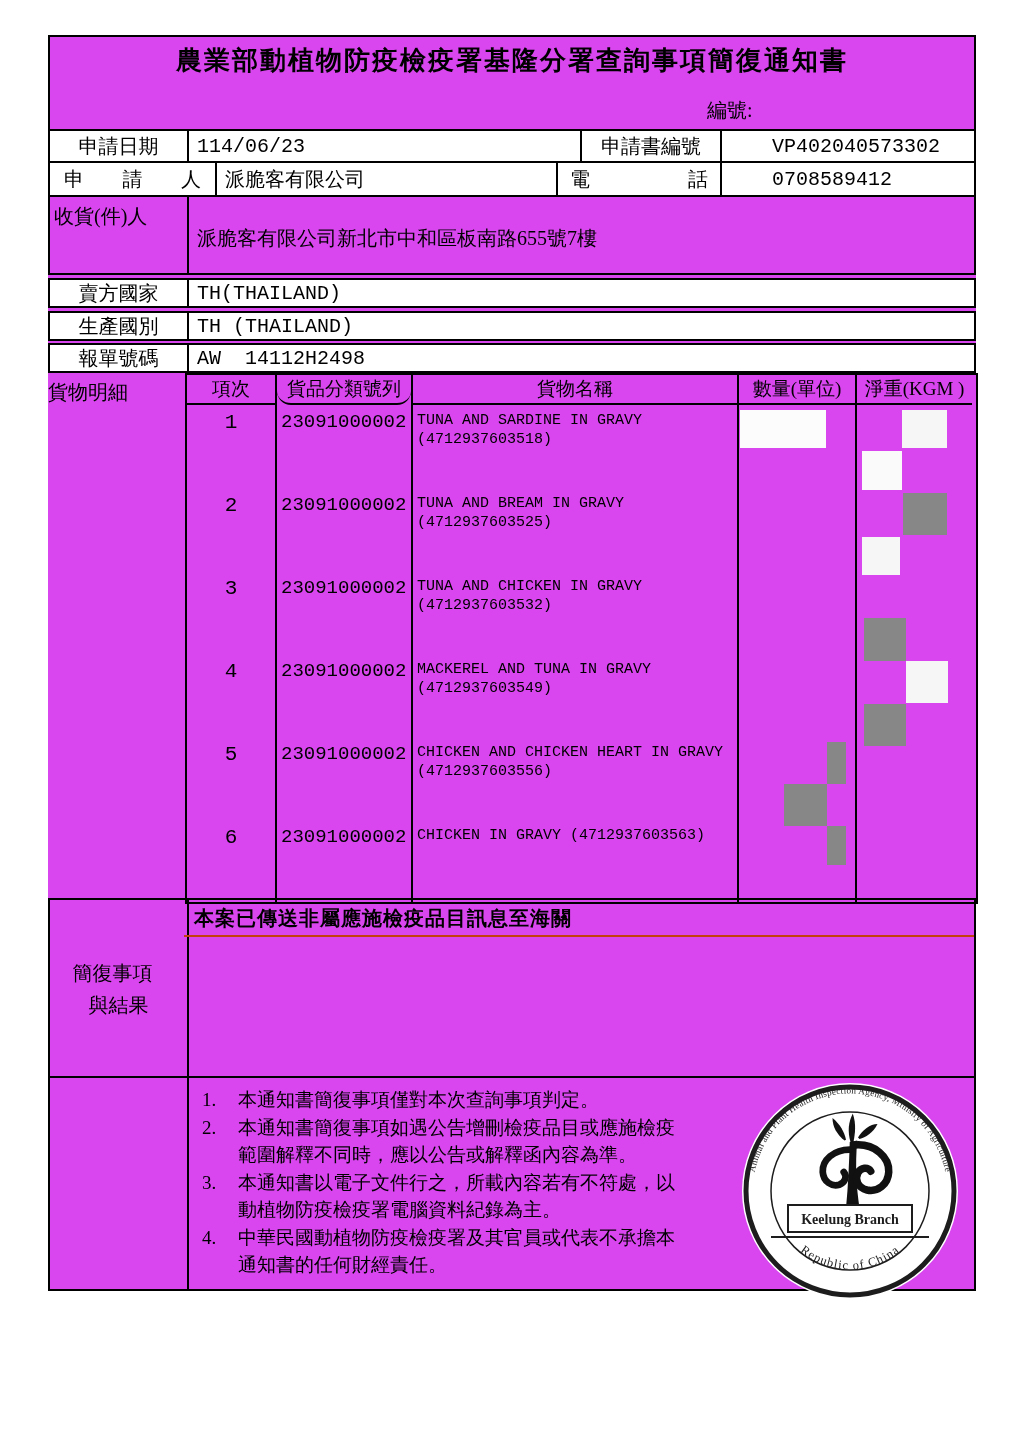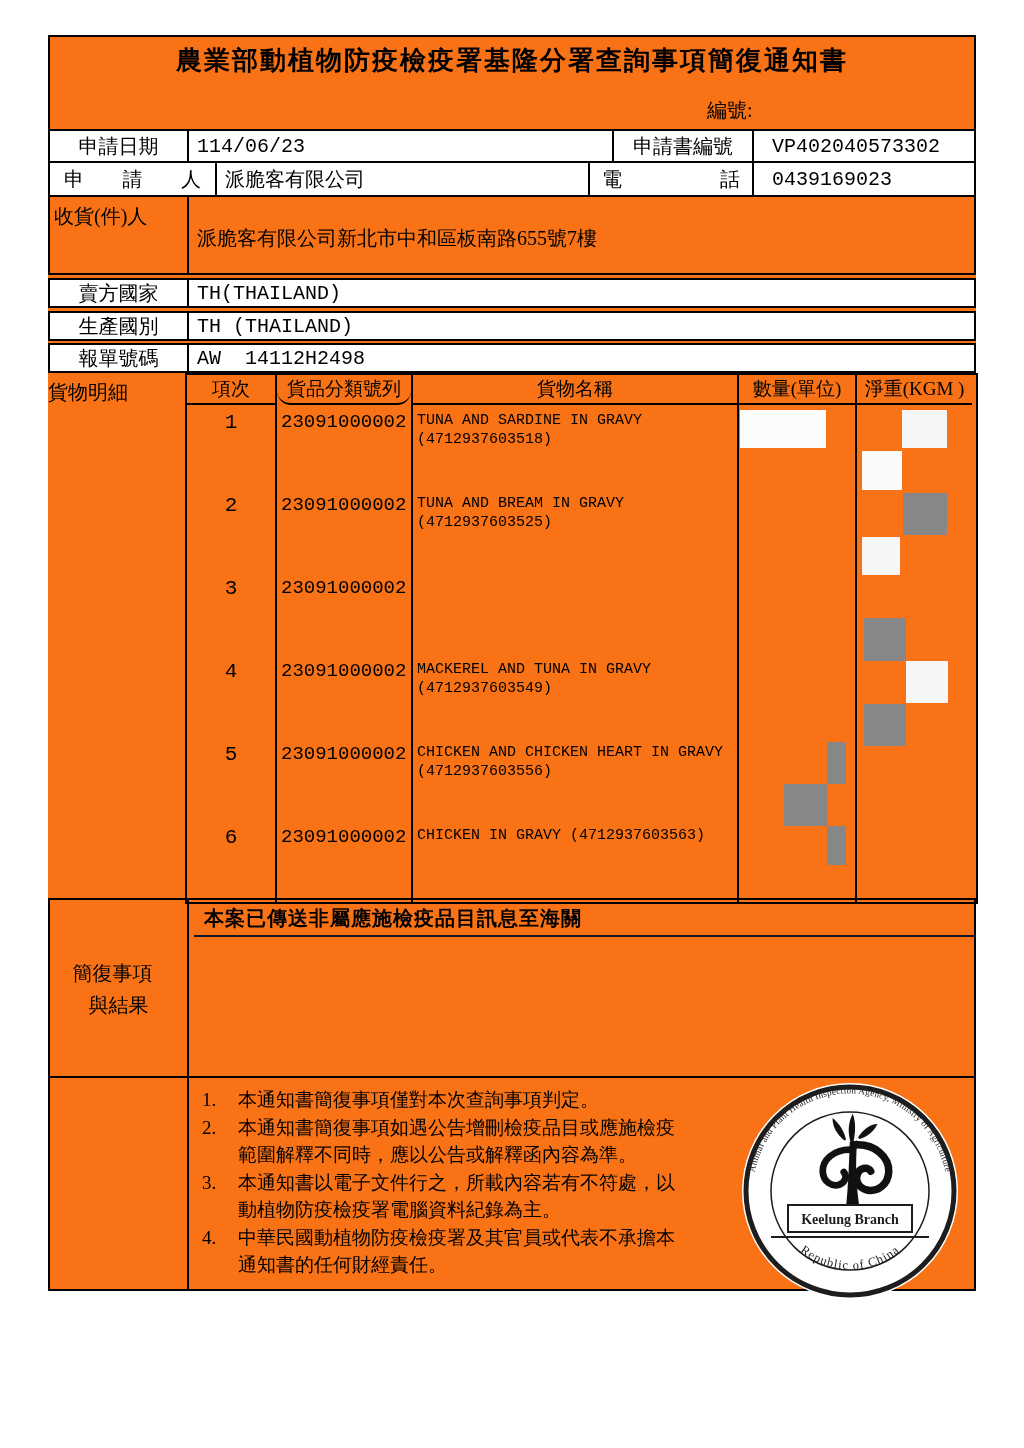--- a/index.html
+++ b/index.html
@@ -1,27 +1,27 @@
 <!DOCTYPE html>
 <html><head>
 <meta charset="utf-8">
 <style>
   html,body{margin:0;padding:0;background:#ffffff;}
   body{width:1024px;height:1448px;position:relative;font-family:"Liberation Serif","DejaVu Serif",serif;color:#000;}
-  #doc{position:absolute;left:48px;top:35px;width:928px;height:1256px;background:#f97316;}
+  #doc{position:absolute;left:48px;top:35px;width:928px;height:1256px;background:#d946ef;}
   .abs{position:absolute;box-sizing:border-box;}
   .bx{border:2px solid #000;}
   .lbl{font-size:20px;}
   .val{font-family:"Liberation Mono","DejaVu Sans Mono",monospace;font-size:20px;white-space:pre;}
   .field-row{position:absolute;left:0;width:928px;display:flex;border:2px solid #000;box-sizing:border-box;background:#fff;}
   .fl-label{width:137px;border-right:2px solid #000;display:flex;align-items:center;justify-content:center;}
   .fl-label.justify{justify-content:space-between;padding:0 14px;}
   .fl-value{flex:1;display:flex;align-items:center;padding-left:8px;}
   .fl-label2{width:138px;border-left:2px solid #000;border-right:2px solid #000;display:flex;align-items:center;justify-content:space-between;padding:0 12px;}
-  .fl-value2{width:202px;display:flex;align-items:center;padding-left:18px;}
+  .fl-value2{width:202px;display:flex;align-items:center;padding-left:18px;margin-left:32px;}
   .goods-table{position:absolute;left:137px;top:338px;width:789px;height:527px;border:2px solid #000;background:transparent;}
   .vdiv{position:absolute;top:0;bottom:0;width:0;border-left:2px solid #000;}
   .ghead{position:absolute;top:0;height:28px;border-bottom:2px solid #000;display:flex;align-items:center;justify-content:center;font-size:19px;}
   .gitem{position:absolute;font-family:"Liberation Mono","DejaVu Sans Mono",monospace;}
   .gname{font-size:15px;line-height:19px;white-space:pre;}
   .redaction{position:absolute;}
   .rd{background:#878787;}
   .rl1{background:#f6f6f6;}
   .rl2{background:#fafafa;}
   .rl3{background:#fcfcfc;}
@@ -52,21 +52,21 @@
     <div class="fl-label justify lbl">
       <span>申</span>
       <span>請</span>
       <span>人</span>
     </div>
     <div class="fl-value lbl">派脆客有限公司</div>
     <div class="fl-label2 lbl">
       <span>電</span>
       <span>話</span>
     </div>
-    <div class="fl-value2 val">0439169023</div>
+    <div class="fl-value2 val">0708589412</div>
   </div>
 
   <div class="abs bx" style="left:0;top:160px;width:928px;height:80px;">
     <div class="abs" style="left:137px;top:0;bottom:0;border-left:2px solid #000;"></div>
     <div class="abs lbl" style="left:4px;top:6px;">收貨(件)人</div>
     <div class="abs lbl" style="left:147px;top:28px;">派脆客有限公司新北市中和區板南路655號7樓</div>
   </div>
 
   <div class="field-row" style="top:243px;height:30px;">
     <div class="fl-label lbl">賣方國家</div>
@@ -100,20 +100,21 @@
     <div class="gitem" style="left:0;width:88px;top:36px;text-align:center;font-size:21px;">1</div>
     <div class="gitem" style="left:94px;top:36px;font-size:19px;">23091000002</div>
     <div class="gitem gname" style="left:230px;top:36px;"><span>TUNA AND SARDINE IN GRAVY</span><br><span>(4712937603518)</span></div>
 
     <div class="gitem" style="left:0;width:88px;top:119px;text-align:center;font-size:21px;">2</div>
     <div class="gitem" style="left:94px;top:119px;font-size:19px;">23091000002</div>
     <div class="gitem gname" style="left:230px;top:119px;"><span>TUNA AND BREAM IN GRAVY</span><br><span>(4712937603525)</span></div>
 
     <div class="gitem" style="left:0;width:88px;top:202px;text-align:center;font-size:21px;">3</div>
     <div class="gitem" style="left:94px;top:202px;font-size:19px;">23091000002</div>
+    <div class="gitem gname" style="left:230px;top:202px;"><span>TUNA AND CHICKEN IN GRAVY</span><br><span>(4712937603532)</span></div>
 
     <div class="gitem" style="left:0;width:88px;top:285px;text-align:center;font-size:21px;">4</div>
     <div class="gitem" style="left:94px;top:285px;font-size:19px;">23091000002</div>
     <div class="gitem gname" style="left:230px;top:285px;"><span>MACKEREL AND TUNA IN GRAVY</span><br><span>(4712937603549)</span></div>
 
     <div class="gitem" style="left:0;width:88px;top:368px;text-align:center;font-size:21px;">5</div>
     <div class="gitem" style="left:94px;top:368px;font-size:19px;">23091000002</div>
     <div class="gitem gname" style="left:230px;top:368px;"><span>CHICKEN AND CHICKEN HEART IN GRAVY</span><br><span>(4712937603556)</span></div>
 
     <div class="gitem" style="left:0;width:88px;top:451px;text-align:center;font-size:21px;">6</div>
@@ -128,21 +129,21 @@
   <div class="redaction rl1" style="left:814px;top:502px;width:38px;height:38px;"></div>
   <div class="redaction rd" style="left:816px;top:583px;width:42px;height:43px;"></div>
   <div class="redaction rl1" style="left:858px;top:626px;width:42px;height:42px;"></div>
   <div class="redaction rd" style="left:816px;top:669px;width:42px;height:42px;"></div>
   <div class="redaction rd" style="left:779px;top:707px;width:19px;height:42px;"></div>
   <div class="redaction rd" style="left:736px;top:749px;width:43px;height:42px;"></div>
   <div class="redaction rd" style="left:779px;top:791px;width:19px;height:39px;"></div>
 
   <div class="abs bx" style="left:0;top:863px;width:928px;height:180px;">
     <div class="abs" style="left:137px;top:0;bottom:0;border-left:2px solid #000;"></div>
-    <div class="abs" style="left:144px;top:0;right:0;height:37px;border-bottom:2px solid #0f172a;font-family:Liberation Mono, monospace;">
+    <div class="abs" style="left:134px;top:0;right:0;height:37px;border-bottom:2px solid #c2410c;font-family:Liberation Mono, monospace;">
       <div style="padding:5px 0 0 10px;font-size:20px;font-weight:bold;letter-spacing:1px;">本案已傳送非屬應施檢疫品目訊息至海關</div>
     </div>
     <div class="abs lbl" style="left:0;top:60px;width:125px;text-align:center;">簡復事項</div>
     <div class="abs lbl" style="left:0;top:92px;width:137px;text-align:center;">與結果</div>
   </div>
 
   <div class="abs bx" style="left:0;top:1041px;width:928px;height:215px;">
     <div class="abs" style="left:137px;top:0;bottom:0;border-left:2px solid #000;"></div>
     <div class="abs" style="left:152px;top:8px;width:500px;">
       <div class="note-row">

